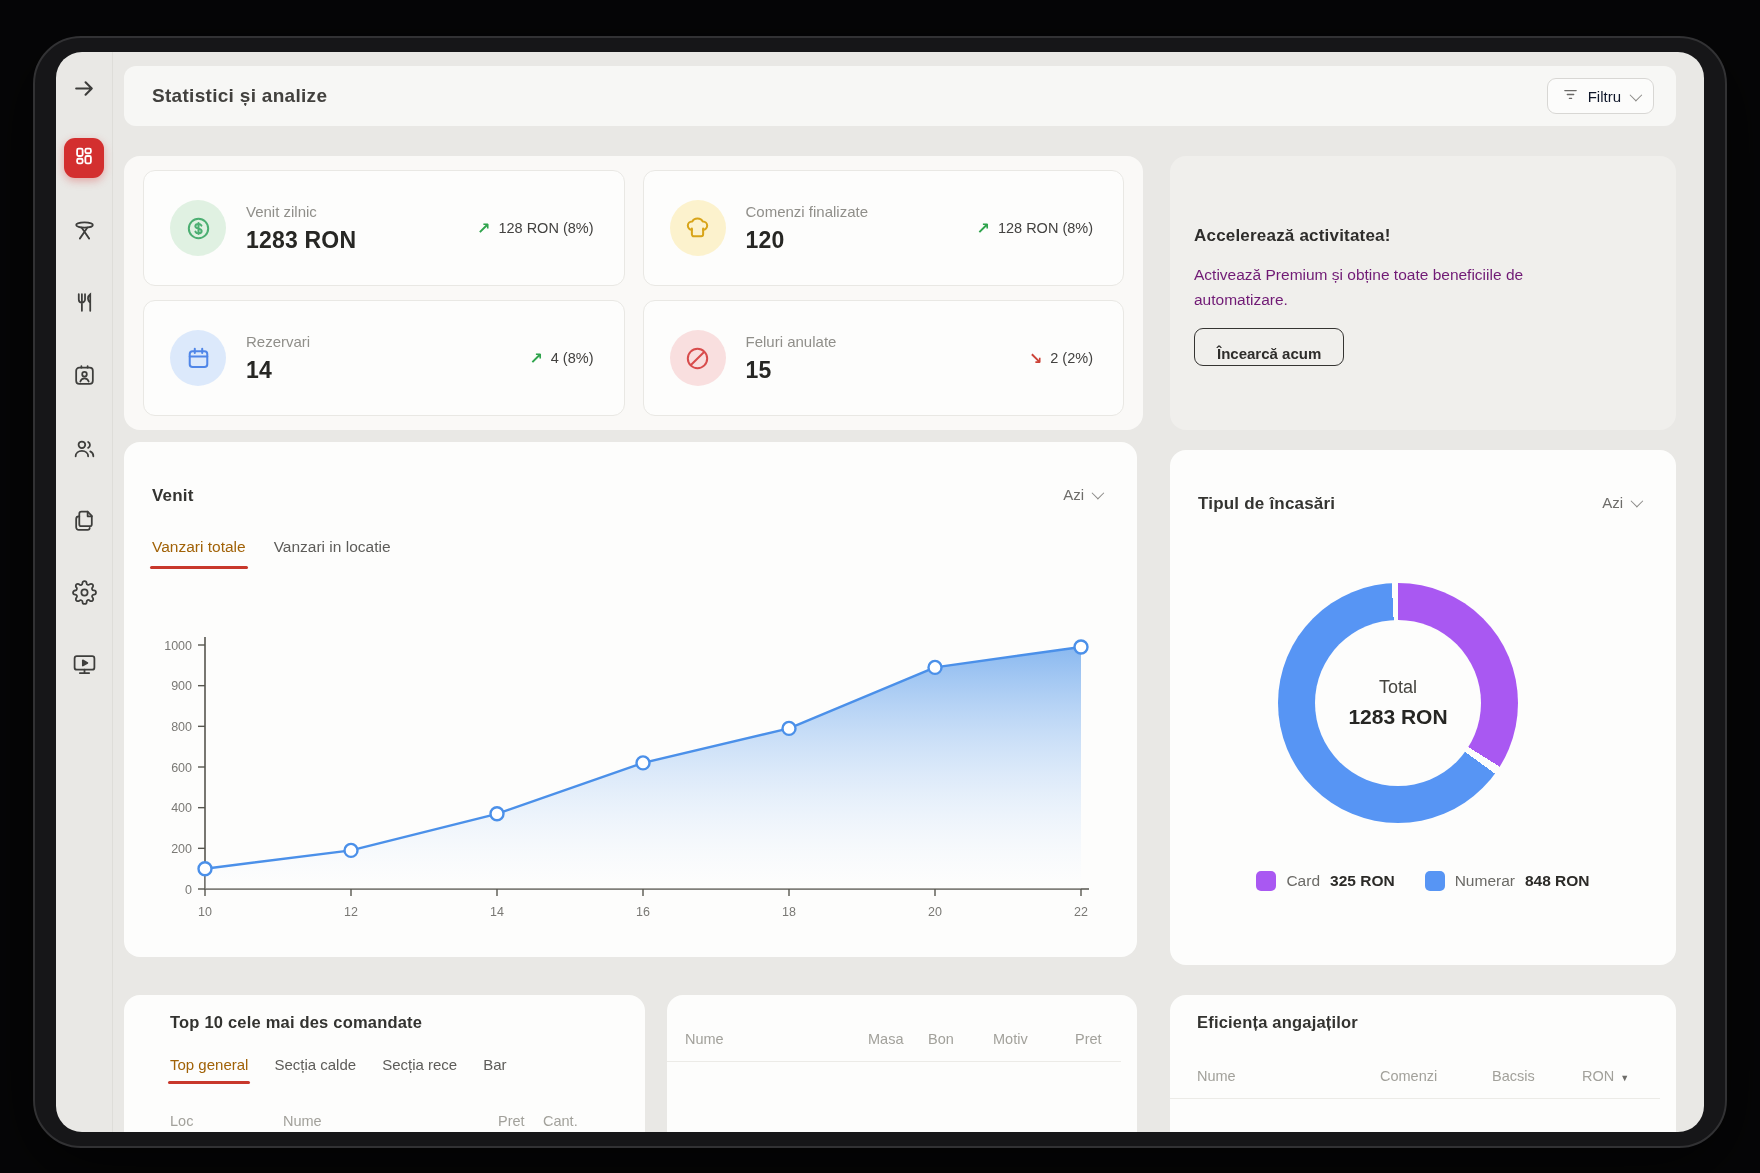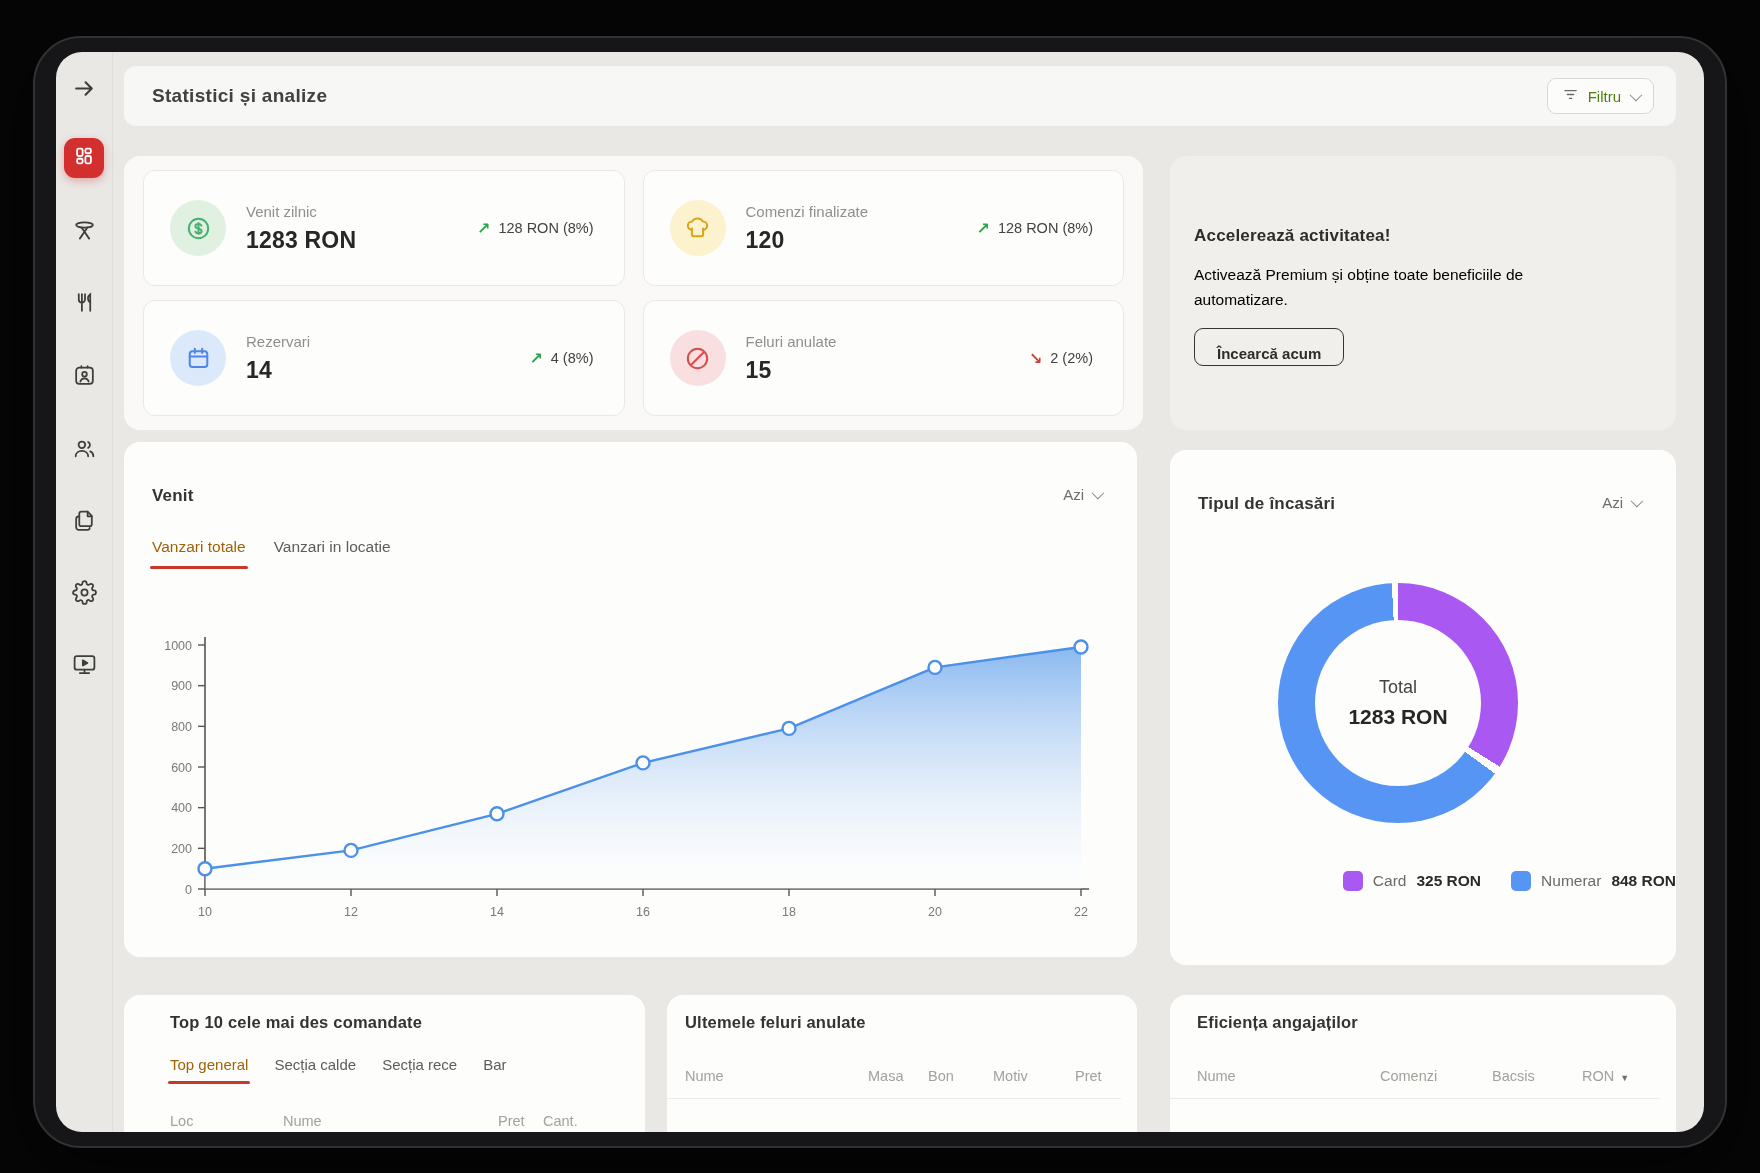--- a/index.html
+++ b/index.html
@@ -20,21 +20,21 @@
   .nav-tile { position:absolute; left:50%; transform:translateX(-50%); width:40px; height:40px;
               background:#d32f2f; border-radius:11px; display:flex; align-items:center; justify-content:center;
               box-shadow:0 3px 8px rgba(211,47,47,.35); color:#fff; cursor:pointer; }
   .nav-tile svg { width:22px; height:22px; }
 
   
   .topbar { position:absolute; left:68px; top:14px; width:1552px; height:60px; background:#f7f7f5;
             border-radius:12px; display:flex; align-items:center; padding:0 22px 0 28px; }
   .topbar-title { font-size:19px; font-weight:bold; color:#42413e; letter-spacing:.3px; }
   .filter-btn { margin-left:auto; height:36px; display:flex; align-items:center; gap:9px; padding:0 14px;
-                background:#fcfcfb; border:1px solid #d8d7d4; border-radius:9px; color:#4d7c0f;
+                background:#fcfcfb; border:1px solid #d8d7d4; border-radius:9px; color:#0f172a;
                 font-size:15px; cursor:pointer;text-align:center; }
   .chev { width:9px; height:9px; border-right:1.6px solid #8a8986; border-bottom:1.6px solid #8a8986;
           transform:rotate(45deg) translateY(-2px); display:inline-block; }
 
   
   .stats { position:absolute; left:68px; top:104px; width:1019px; height:274px; background:#faf9f7;
            border-radius:16px; padding:14px 19px; display:grid;
            grid-template-columns:1fr 1fr; grid-template-rows:1fr 1fr; gap:14px 18px; }
   .stat-card { background:#fdfdfc; border:1px solid #e9e8e4; border-radius:12px;
                display:flex; align-items:center; padding:0 30px 0 26px; gap:20px; }
@@ -42,21 +42,21 @@
   .stat-icon svg { width:27px; height:27px; }
   .stat-label { font-size:15px; color:#908f8a; margin-bottom:7px; }
   .stat-value { font-size:23px; font-weight:bold; color:#272724; letter-spacing:.2px; }
   .stat-delta { margin-left:auto; display:flex; align-items:center; gap:8px; font-size:14.5px; color:#434240; }
   .trend-arrow { font-size:16px; font-weight:bold; }
 
   
   .promo { position:absolute; left:1114px; top:104px; width:506px; height:274px; background:#f0efec;
            border-radius:16px; padding:70px 24px 0 24px; }
   .promo-title { font-size:17px; font-weight:bold; color:#2e2d2b; letter-spacing:.2px; }
-  .promo-body { margin-top:16px; font-size:15.5px; line-height:25px; color:#000000; max-width:368px; }
+  .promo-body { margin-top:16px; font-size:15.5px; line-height:25px; color:#701a75; max-width:368px; }
   .promo-btn { margin-top:16px; height:38px; padding:16px 22px; background:transparent;
                border:1.7px solid #353432; border-radius:9px; font-size:15px; font-weight:bold;
                color:#2e2d2b; cursor:pointer; font-family:inherit; }
 
   
   .card { position:absolute; background:#fdfdfc; border-radius:16px; }
   .card-head { position:relative; padding:44px 36px 0 28px; display:flex; align-items:flex-start; }
   .card-title { font-size:17px; font-weight:bold; color:#343431; letter-spacing:.2px; }
   .period { margin-left:auto; display:flex; align-items:center; gap:8px; font-size:15px; color:#6e6d6a; cursor:pointer; }
   .tabs { display:flex; gap:28px; padding-left:28px; margin-top:32px; }
@@ -69,21 +69,21 @@
   .revenue-card { left:68px; top:390px; width:1013px; height:515px; }
   #revenue-chart-svg { position:absolute; left:0; top:150px; }
 
   
   .donut-card { left:1114px; top:398px; width:506px; height:515px; }
   .donut { position:absolute; left:108px; top:133px; width:240px; height:240px; border-radius:50%; }
   .donut-hole { position:absolute; inset:37px; background:#fdfdfc; border-radius:50%;
                 display:flex; flex-direction:column; align-items:center; justify-content:center; gap:7px; }
   .donut-total-label { font-size:18px; color:#45443f; }
   .donut-total-value { font-size:21px; font-weight:bold; color:#262623; }
-  .legend { position:absolute; left:0; top:421px; width:100%; display:flex; justify-content:flex-end; gap:30px; }
+  .legend { position:absolute; left:0; top:421px; width:100%; display:flex; justify-content:center; gap:30px; }
   .legend-item { display:flex; align-items:center; gap:10px; }
   .legend-swatch { width:20px; height:20px; border-radius:5px; }
   .legend-name { font-size:15.5px; color:#6b6a66; }
   .legend-value { font-size:15.5px; font-weight:bold; color:#2b2a27; }
 
   
   .bcard { top:943px; height:300px; }
   .bcard-a { left:68px;  width:521px; }
   .bcard-b { left:611px; width:470px; }
   .bcard-c { left:1114px; width:506px; }
@@ -377,21 +377,20 @@
       </div>
       <div class="thead thead-a">
         <span>Loc</span>
         <span>Nume</span>
         <span>Pret</span>
         <span>Cant.</span>
       </div>
     </section>
 
     <section class="card bcard bcard-b">
-      <div class="bcard-title">Ultemele feluri anulate</div>
       <div class="thead thead-b">
         <span>Nume</span>
         <span>Masa</span>
         <span>Bon</span>
         <span>Motiv</span>
         <span>Pret</span>
       </div>
     </section>
 
     <section class="card bcard bcard-c">

